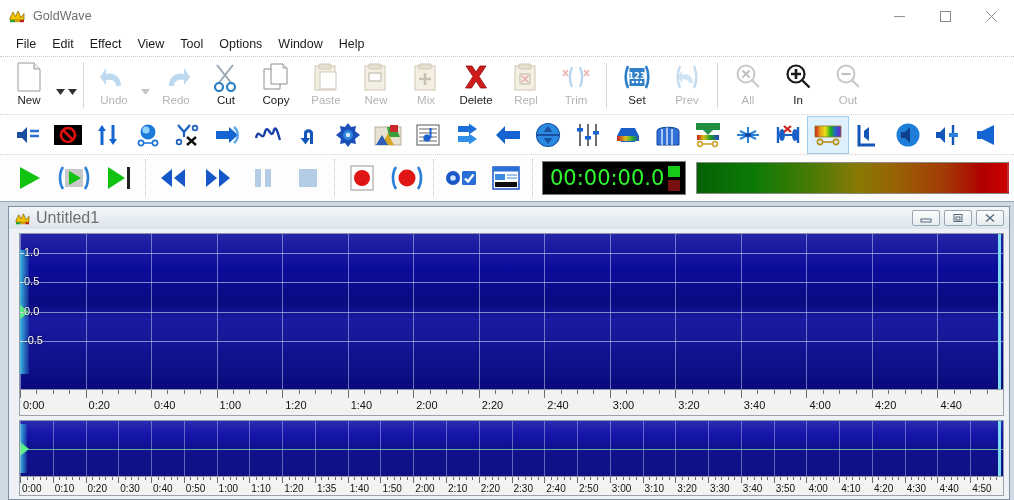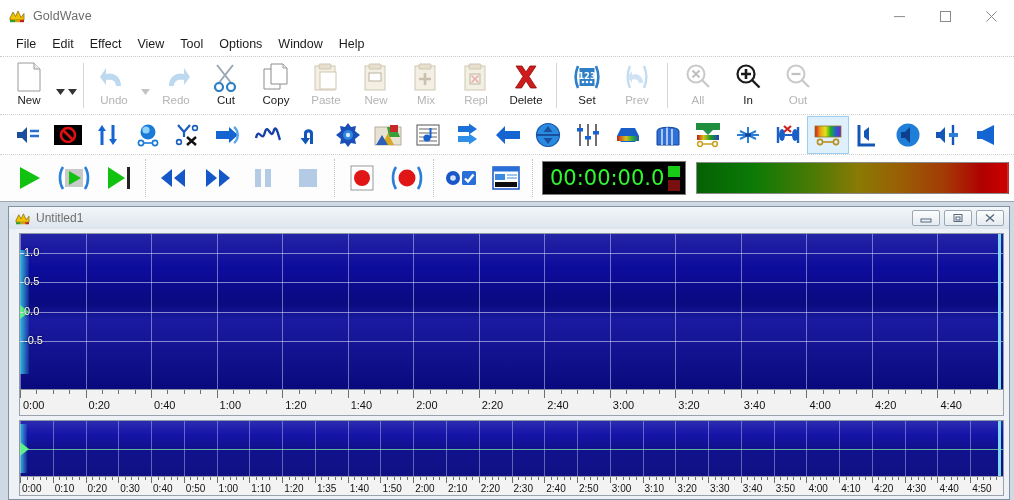--- a/index.html
+++ b/index.html
@@ -97,21 +97,21 @@
     position:absolute; left:8px; top:4px; right:4px; bottom:0px;
     background:#eef1f5; border:1px solid #7f91a3;
     display:flex; flex-direction:column;
   }
   .doc-title {
     height:22px; flex:0 0 22px; display:flex; align-items:center;
     background:linear-gradient(to bottom,#f4f7fa,#dce4ec);
     padding-left:6px; gap:6px; position:relative;
   }
   .doc-icon { width:15px; height:13px; }
-  .doc-name { font-size:12px; color:#6f6f6f; }
+  .doc-name { font-size:16px; color:#6f6f6f; }
   .doc-btns { margin-left:auto; display:flex; gap:4px; padding-right:5px; }
   .doc-btn {
     width:28px; height:16px; border:1px solid #9aa8b6; border-radius:2px;
     background:linear-gradient(to bottom,#fdfdfd,#e6ebf0);
     display:flex; align-items:center; justify-content:center;
   }
 
   
   .wave-panel { flex:1 1 auto; position:relative; display:flex; flex-direction:column; background:#eef1f5; padding:2px 2px 0 2px; }
   .wave-main {
@@ -320,41 +320,52 @@
       <span class="bico">
         <svg width="26" height="30" viewBox="0 0 26 30">
           <rect x="2" y="4" width="20" height="24" fill="#f3efe3" stroke="#cfc7b4" stroke-width="1"></rect>
           <rect x="6" y="2" width="12" height="5" rx="1" fill="#e6dfcd" stroke="#cfc7b4" stroke-width="1"></rect>
           <path d="M12 11 V23 M6 17 H18" stroke="#c9c1ae" stroke-width="2.6"></path>
         </svg>
       </span>
       <span class="blab">Mix</span>
     </div>
 
+    <div class="big-btn">
+      <span class="bico">
+        <svg width="30" height="30" viewBox="0 0 30 30">
+          <path d="M5 4 L11 4 L15 10 L19 4 L25 4 L18 14.5 L25.5 26 L19.5 26 L15 19 L10.5 26 L4.5 26 L12 14.5 Z" fill="#cf1b1b" stroke="#8d0b0b" stroke-width=".8"></path>
+        </svg>
+      </span>
+      <span class="blab">Delete</span>
+    </div>
+
     <div class="big-btn disabled">
       <span class="bico">
         <svg width="26" height="30" viewBox="0 0 26 30">
           <rect x="2" y="4" width="20" height="24" fill="#f3efe3" stroke="#cfc7b4" stroke-width="1"></rect>
           <rect x="6" y="2" width="12" height="5" rx="1" fill="#e6dfcd" stroke="#cfc7b4" stroke-width="1"></rect>
           <rect x="7" y="12" width="10" height="10" fill="none" stroke="#c9c1ae" stroke-width="1.2"></rect>
           <path d="M8.5 13.5 L15.5 20.5 M15.5 13.5 L8.5 20.5" stroke="#eaaeae" stroke-width="1.6"></path>
         </svg>
       </span>
       <span class="blab">Repl</span>
     </div>
 
-    <div class="big-btn">
+    <div class="big-btn disabled">
       <span class="bico">
         <svg width="30" height="30" viewBox="0 0 30 30">
-          <path d="M5 4 L11 4 L15 10 L19 4 L25 4 L18 14.5 L25.5 26 L19.5 26 L15 19 L10.5 26 L4.5 26 L12 14.5 Z" fill="#cf1b1b" stroke="#8d0b0b" stroke-width=".8"></path>
-        </svg>
-      </span>
-      <span class="blab">Delete</span>
-    </div>
-
+          <path d="M11 5 C8 12 8 18 11 25" stroke="#b9d7ef" stroke-width="2.5" fill="none"></path>
+          <path d="M19 5 C22 12 22 18 19 25" stroke="#b9d7ef" stroke-width="2.5" fill="none"></path>
+          <path d="M2 8 L7 14 M7 8 L2 14" stroke="#f0b0b0" stroke-width="1.6"></path>
+          <path d="M23 8 L28 14 M28 8 L23 14" stroke="#f0b0b0" stroke-width="1.6"></path>
+        </svg>
+      </span>
+      <span class="blab">Trim</span>
+    </div>
 
     <div class="rib-sep"></div>
 
 
     <div class="big-btn">
       <span class="bico">
         <svg width="32" height="30" viewBox="0 0 32 30">
           <path d="M7 4 C4 11 4 19 7 26" stroke="#2f7fc8" stroke-width="2.6" fill="none"></path>
           <path d="M25 4 C28 11 28 19 25 26" stroke="#2f7fc8" stroke-width="2.6" fill="none"></path>
           <rect x="8.5" y="6" width="15" height="18" fill="#2f7fc8"></rect>

